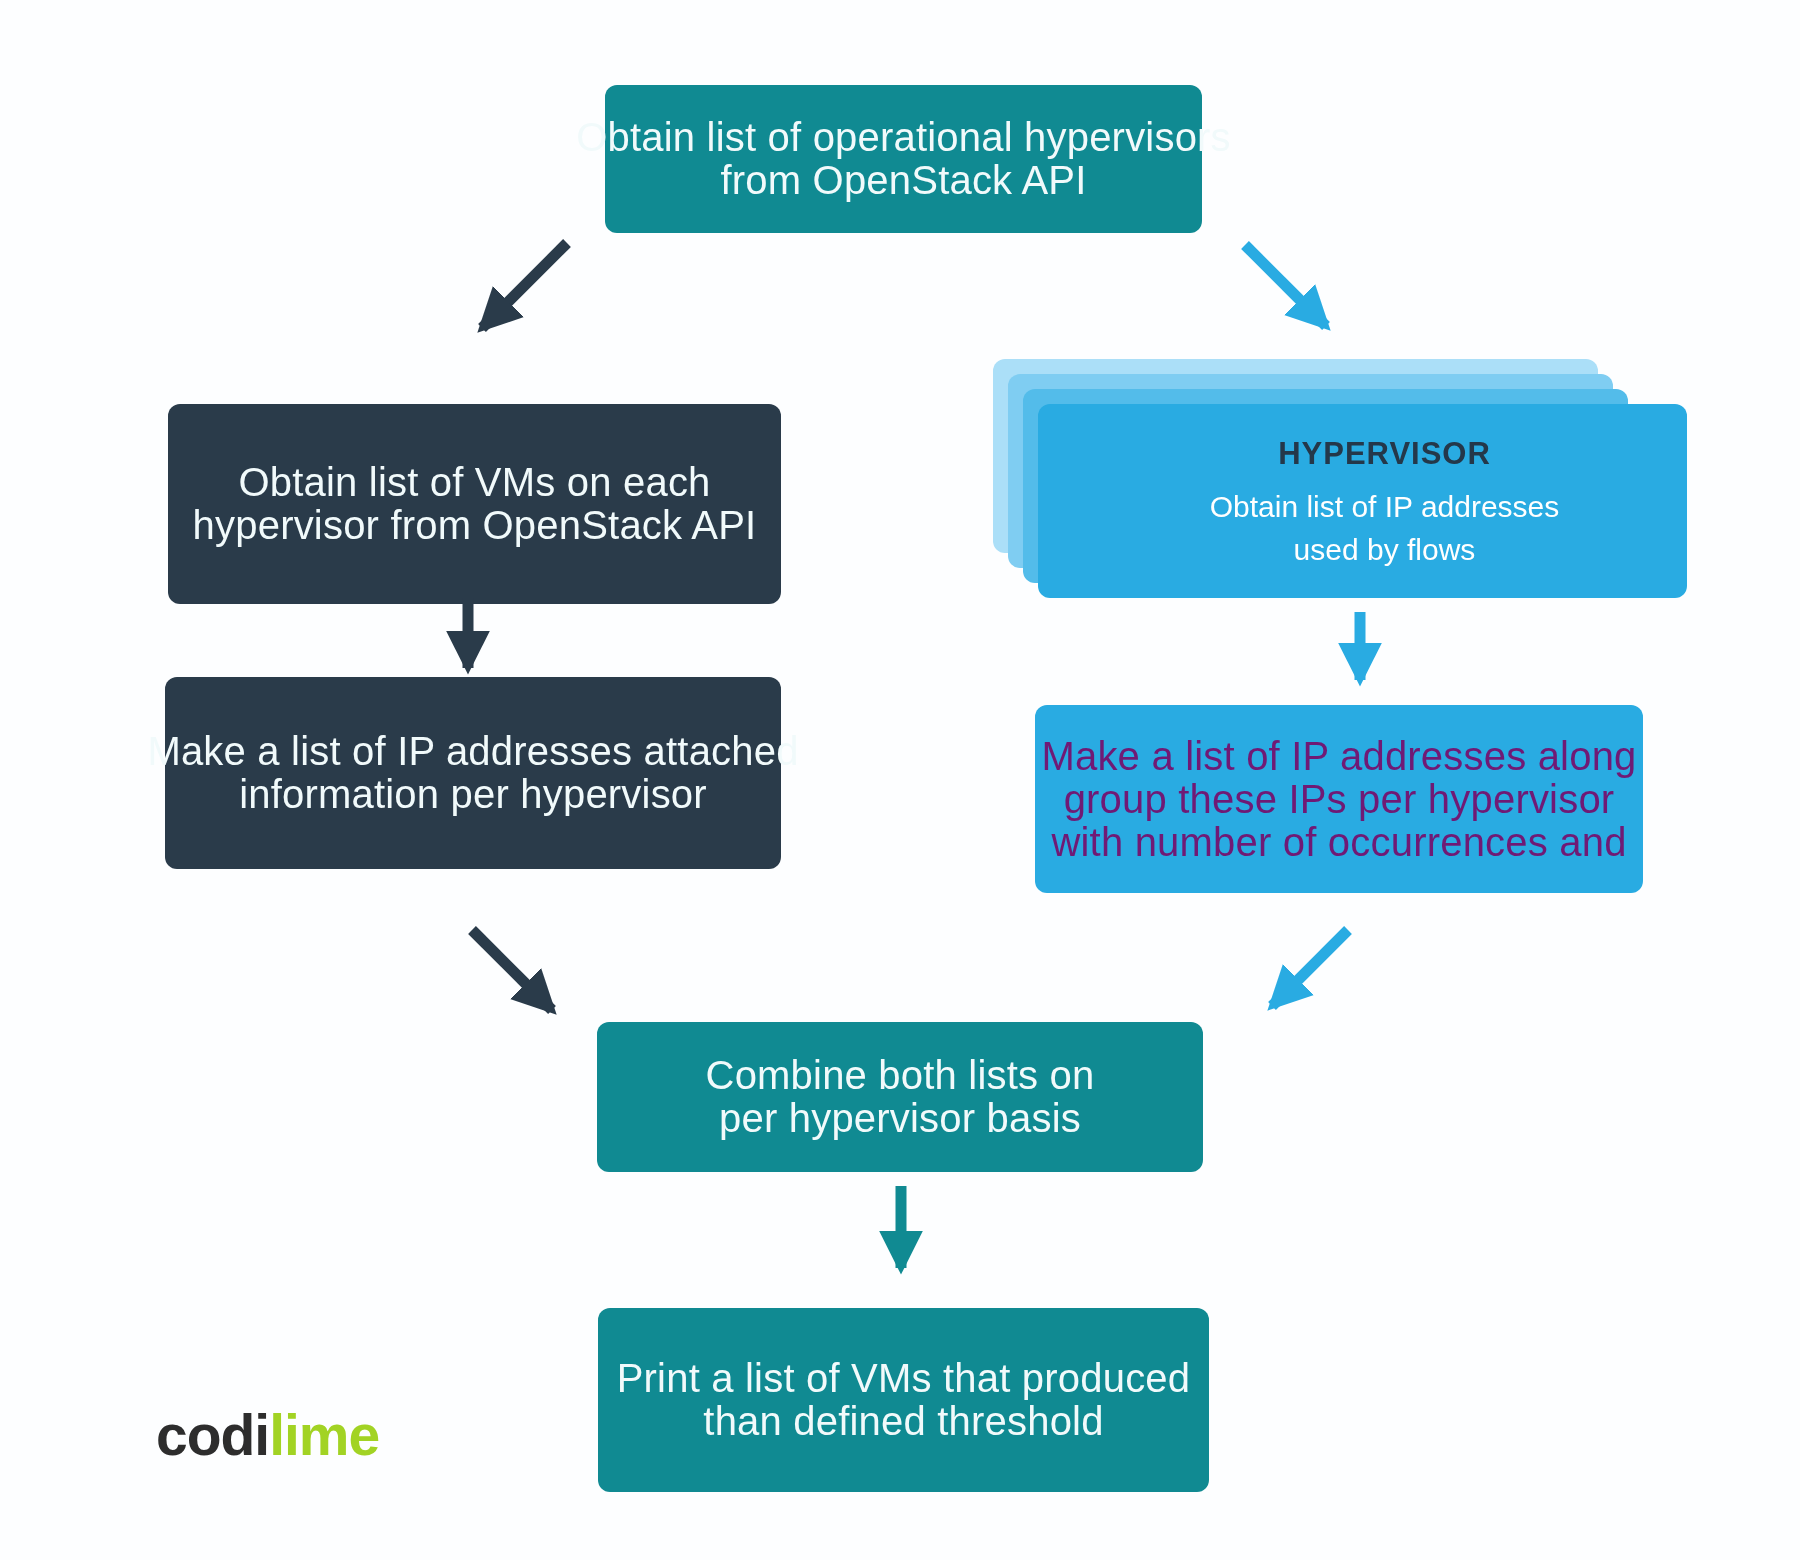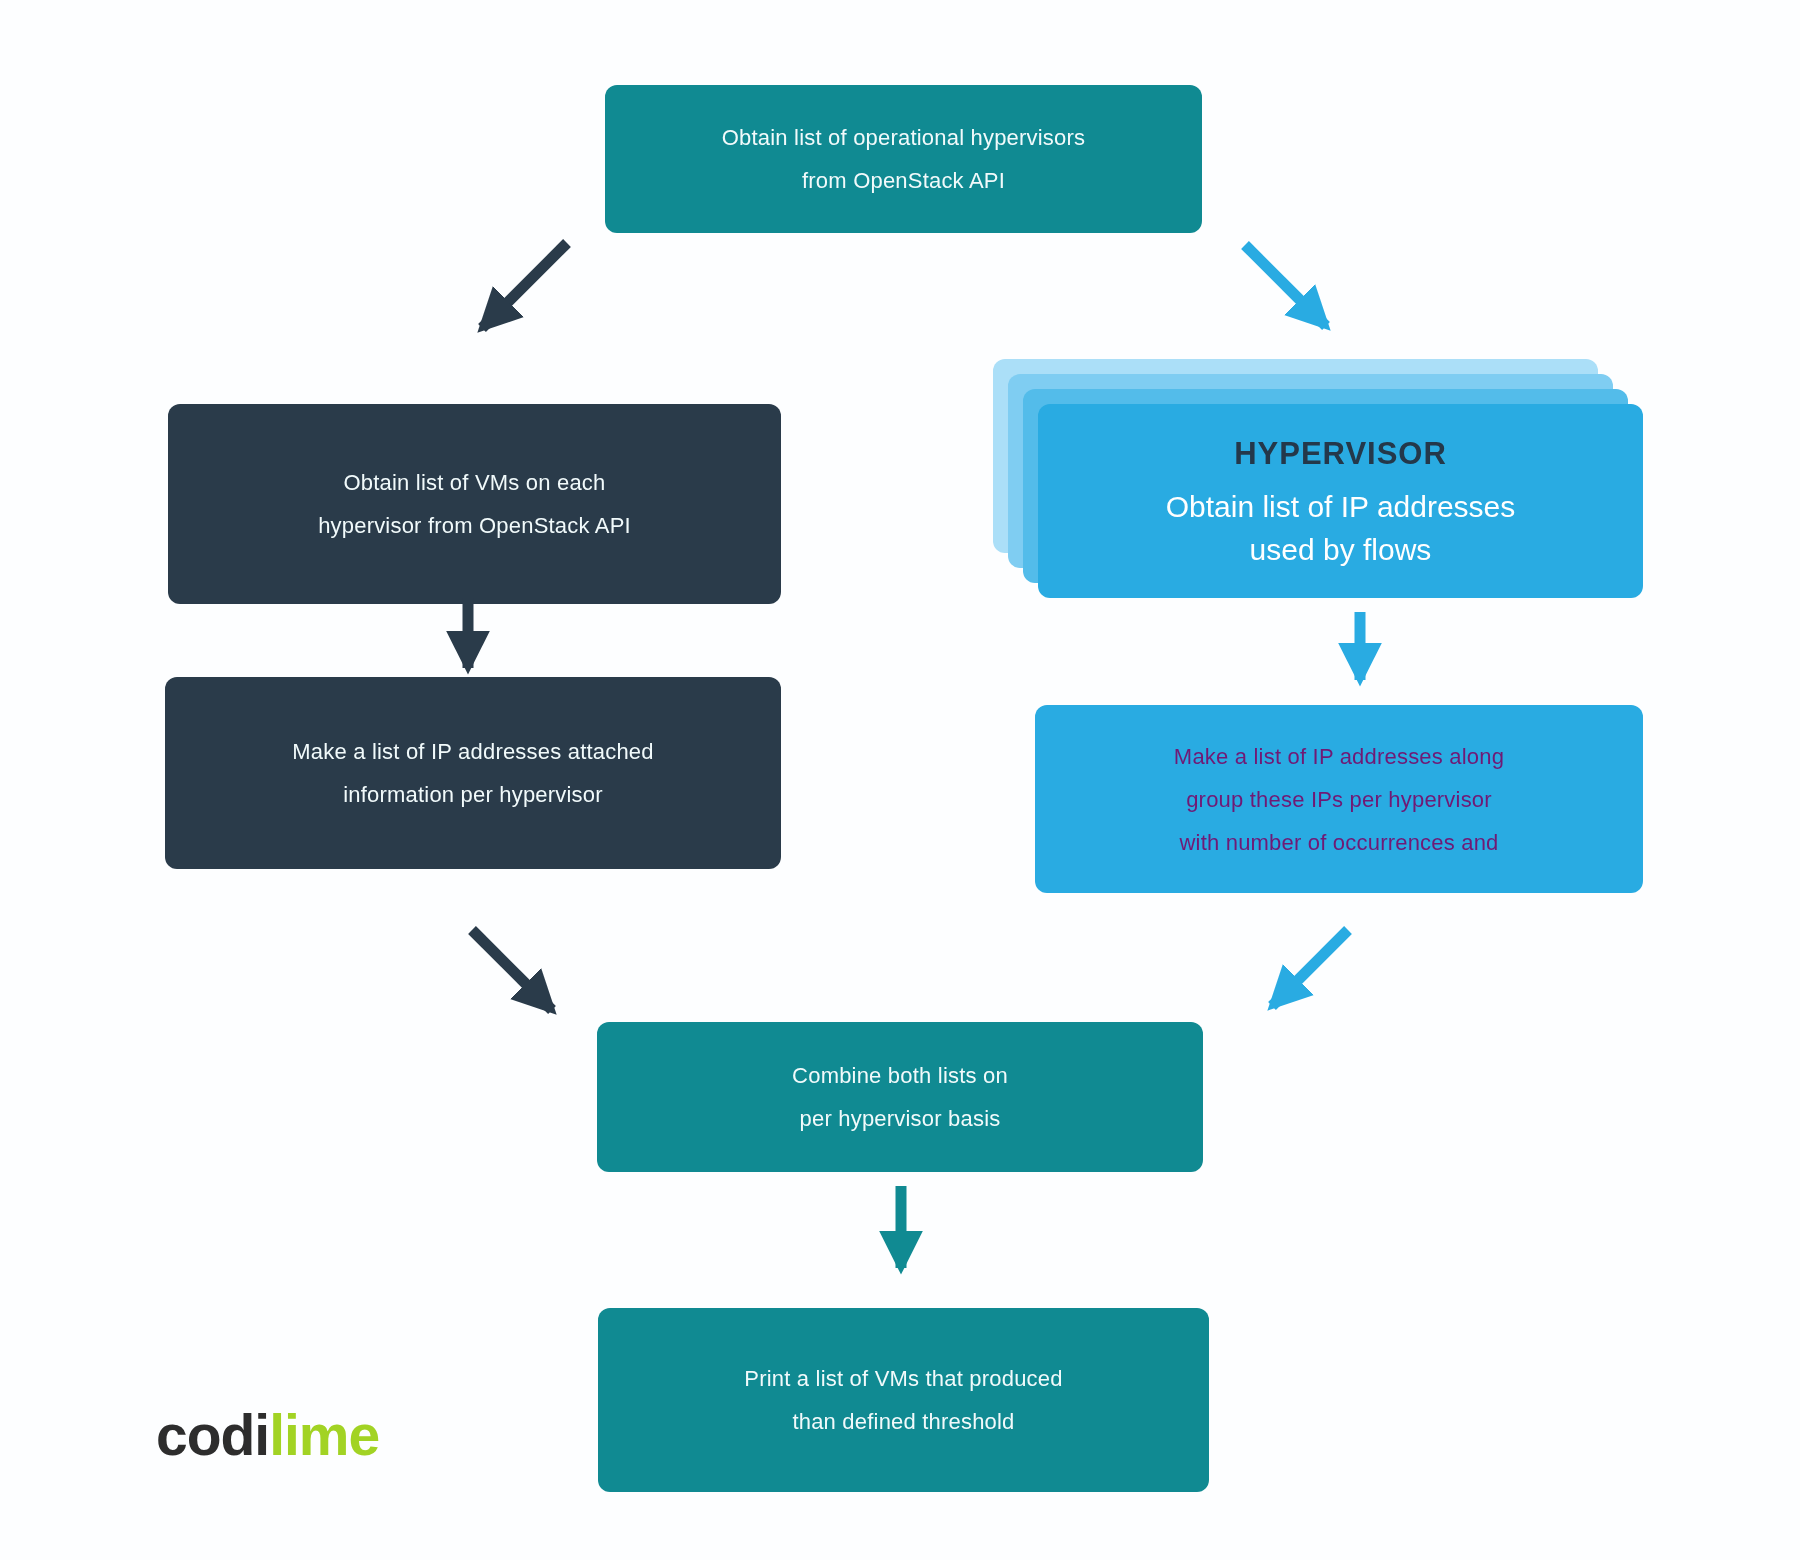--- a/index.html
+++ b/index.html
@@ -10,21 +10,21 @@
   html,body{margin:0;padding:0;}
   body{
     width:1800px;height:1560px;background:var(--bg);
     font-family:"Liberation Sans", sans-serif; overflow:hidden; position:relative;
   }
   .canvas{position:absolute;left:0;top:0;width:1800px;height:1560px;}
   .node{
     position:absolute; border-radius:12px; box-sizing:border-box;
     display:flex; flex-direction:column; justify-content:center; align-items:center;
     text-align:center; color:var(--boxtext);
-    font-size:22px; line-height:43px; font-weight:400; letter-spacing:.2px;
+    font-size:40px; line-height:43px; font-weight:400; letter-spacing:.2px;
   }
   .node.teal{background:var(--teal);}
   .node.dark{background:var(--dark);}
   .node.blue{background:var(--blue); color:#701a75;}
   .line{white-space:nowrap;}
 
   
   #n-top     {left:605px;  top:85px;   width:597px; height:148px;}
   #n-vms     {left:168px;  top:404px;  width:613px; height:200px;}
   #n-ipvm    {left:165px;  top:677px;  width:616px; height:192px;}
@@ -35,21 +35,21 @@
   
   .stack{position:absolute; left:993px; top:359px; width:650px; height:239px;}
   .stack .layer{position:absolute; border-radius:12px;}
   .stack .l1{left:0;  top:0;  width:605px; height:194px; background:var(--stack1);}
   .stack .l2{left:15px;top:15px;width:605px; height:194px; background:var(--stack2);}
   .stack .l3{left:30px;top:30px;width:605px; height:194px; background:var(--stack3);}
   .stack .front{
     left:45px; top:45px; width:605px; height:194px; background:var(--blue);
     border-radius:12px; position:absolute; display:flex; flex-direction:column;
     justify-content:center; align-items:center; text-align:center;
-    color:#FFFFFF; font-size:30px; line-height:43px;
+    color:#FFFFFF; font-size:30px; line-height:43px;padding-left:44px;
   }
   .stack .card-title{
     color:var(--title); font-weight:700; font-size:31px; letter-spacing:1px;
     margin-bottom:10px;
   }
 
   svg.arrows{position:absolute; left:0; top:0; pointer-events:none;}
 
   .logo{
     position:absolute; left:156px; top:1402px;

